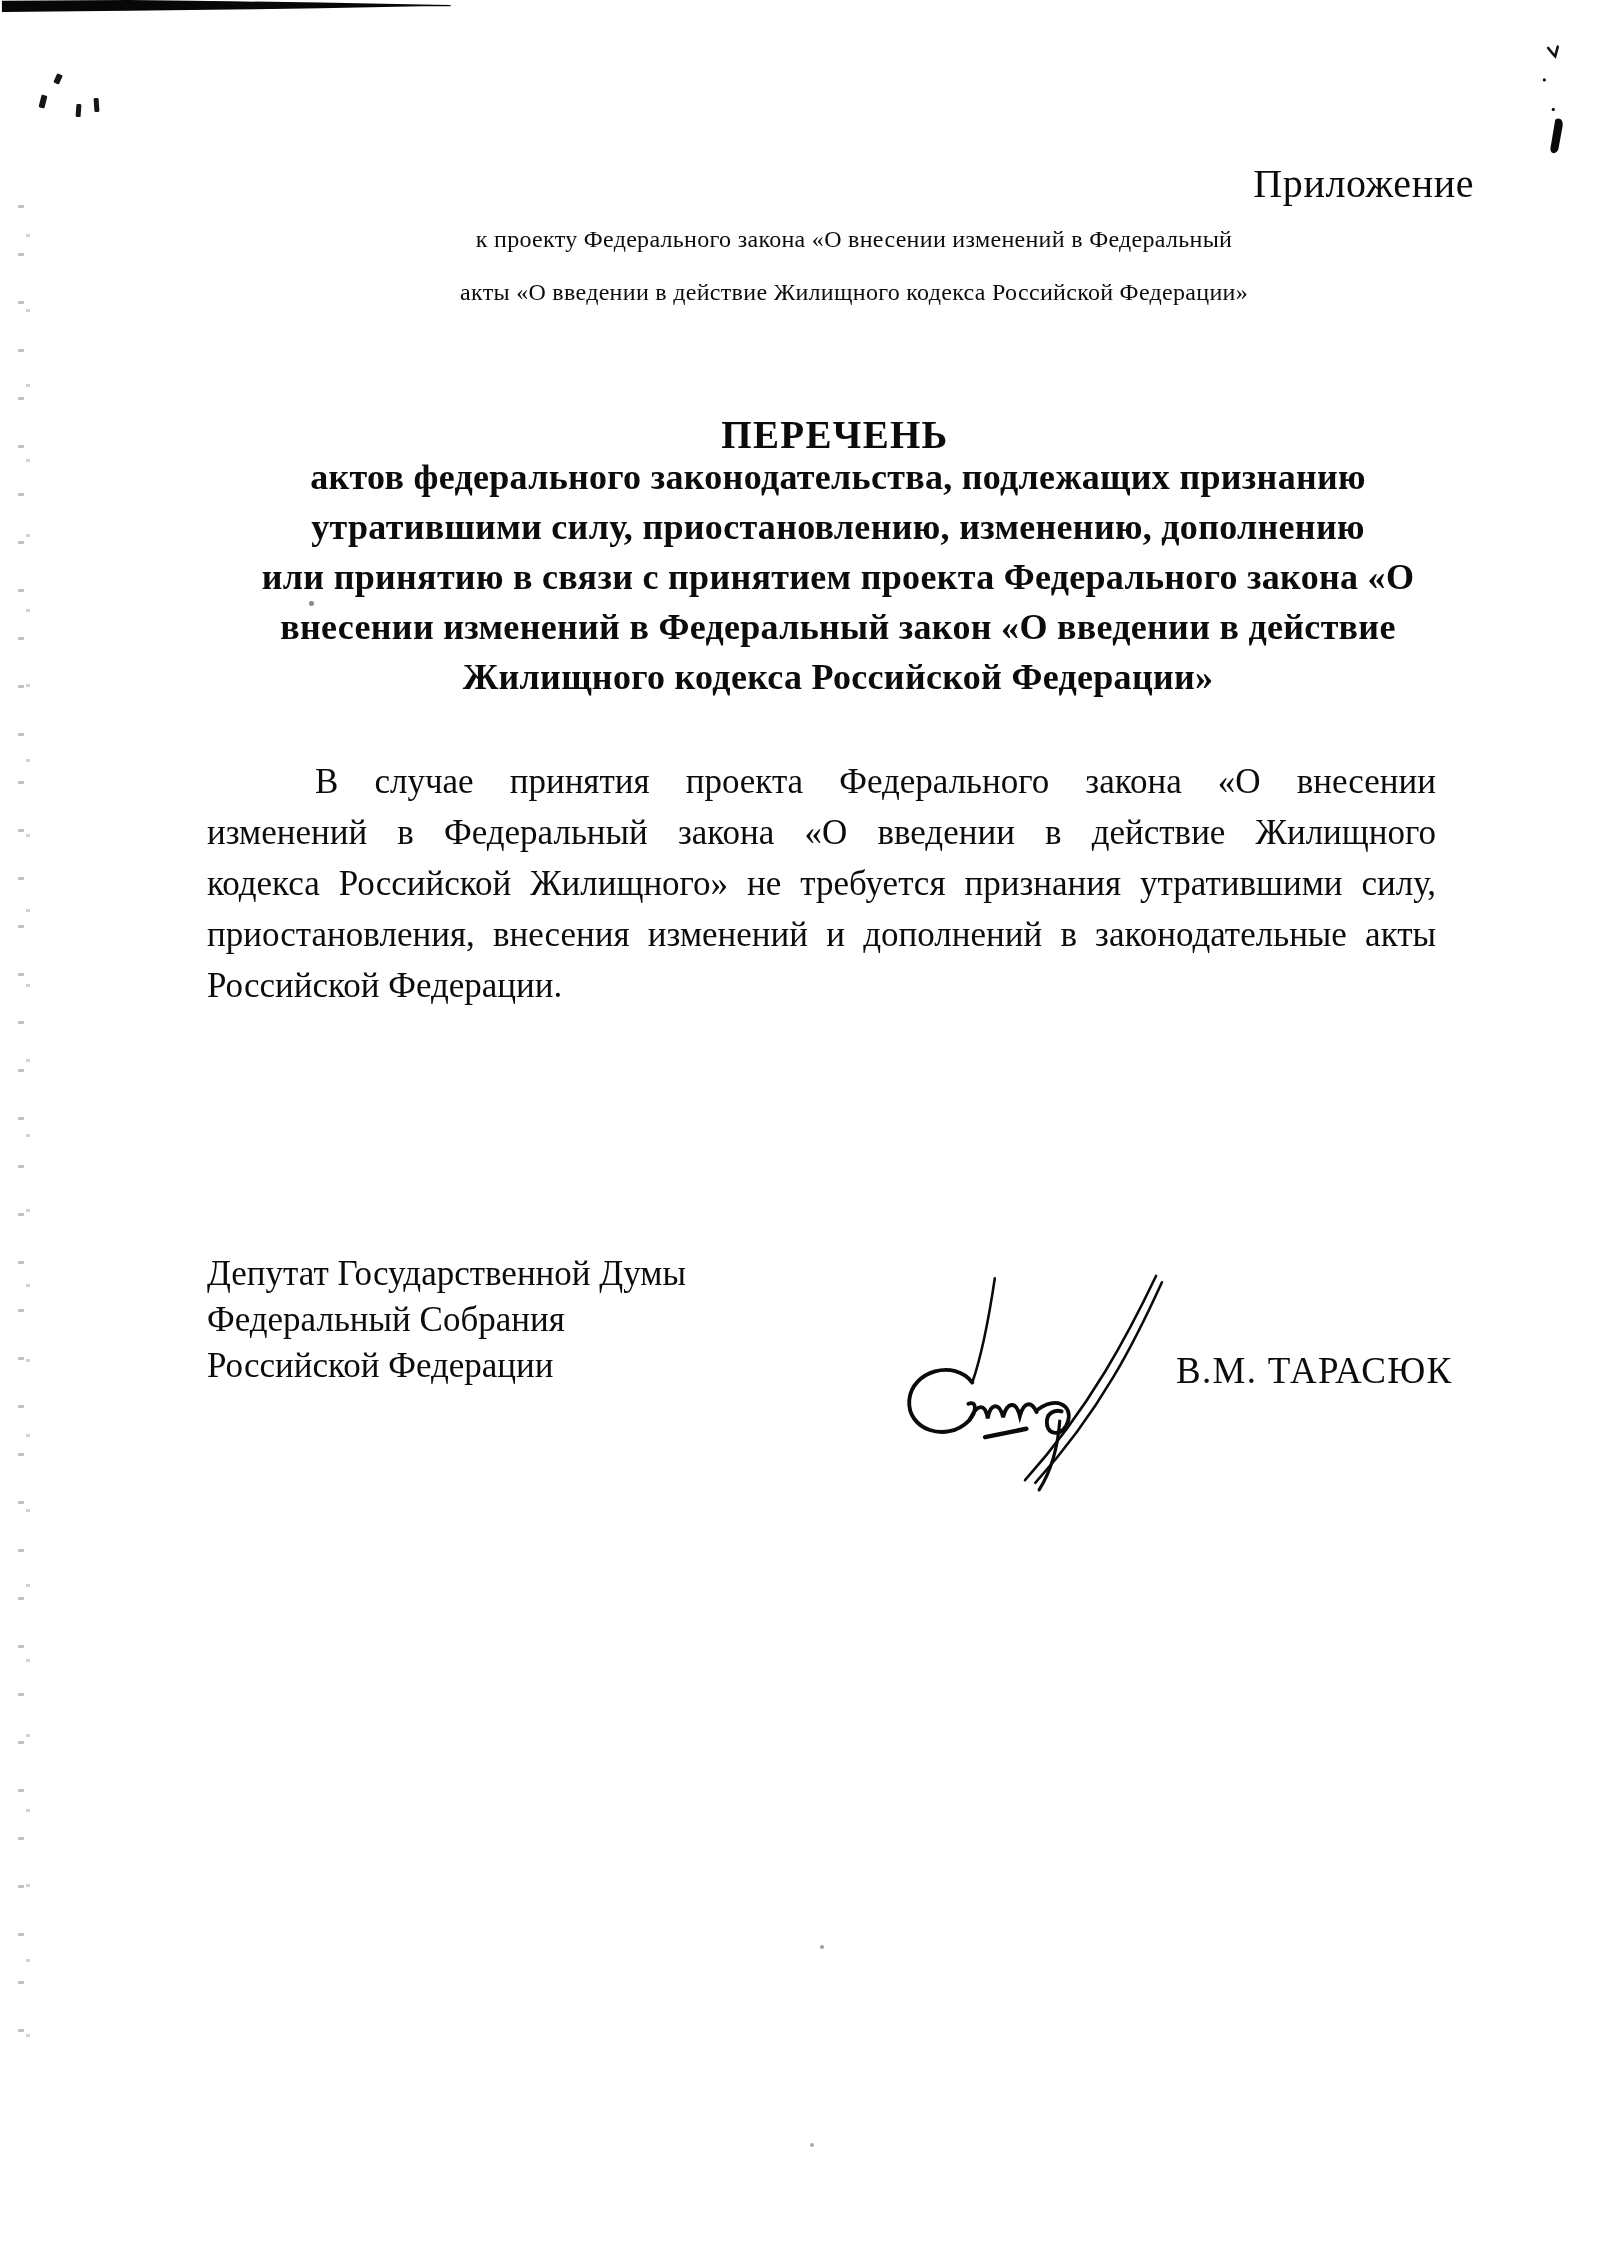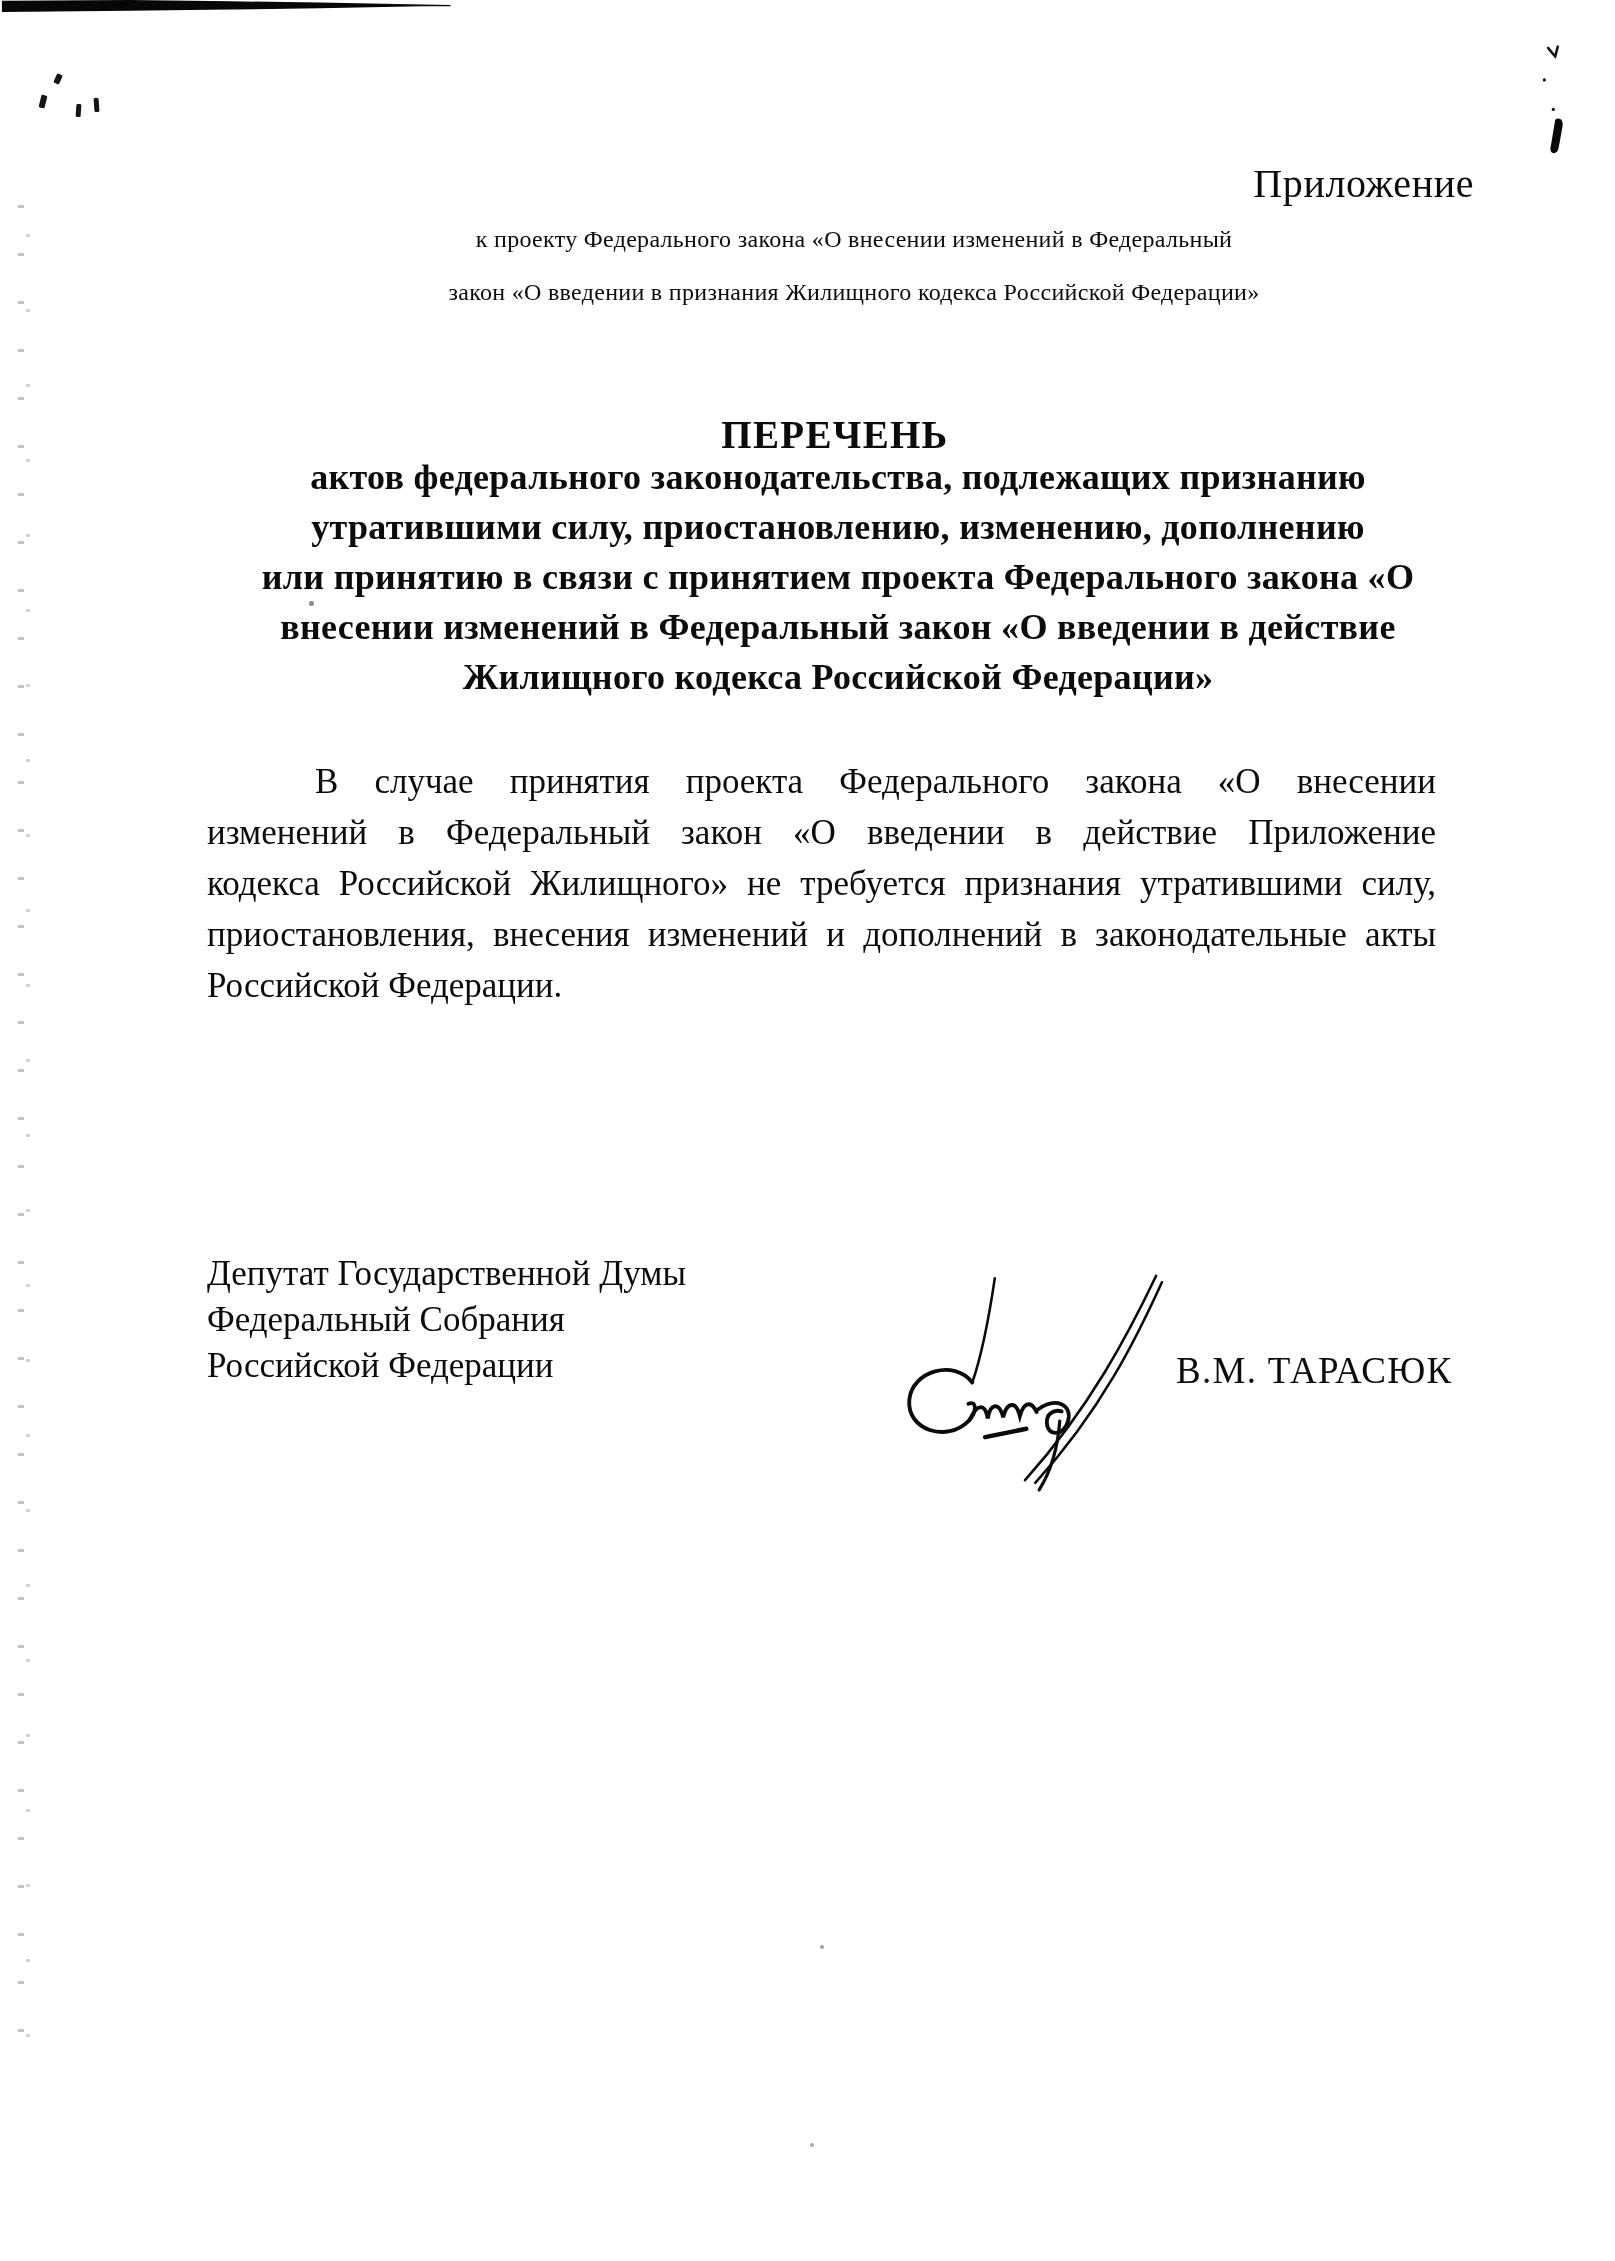--- a/index.html
+++ b/index.html
@@ -88,36 +88,36 @@
   <div class="abs margin-noise2"></div>
 
   <div class="abs speck" style="left:309px;top:601px;width:4.5px;height:4.5px;opacity:.55;"></div>
   <div class="abs speck" style="left:820px;top:1945px;width:3.9px;height:3.9px;opacity:.45;"></div>
   <div class="abs speck" style="left:810px;top:2143px;width:3.9px;height:3.9px;opacity:.4;"></div>
 
   <div class="abs appendix-label">Приложение</div>
 
   <div class="abs appendix-ref">
     <div>к проекту Федерального закона «О внесении изменений в Федеральный</div>
-    <div>закон «О введении в признания Жилищного кодекса Российской Федерации»</div>
+    <div>акты «О введении в действие Жилищного кодекса Российской Федерации»</div>
   </div>
 
   <div class="abs doc-title">ПЕРЕЧЕНЬ</div>
 
   <div class="abs doc-subtitle">
     <div>актов федерального законодательства, подлежащих признанию</div>
     <div>утратившими силу, приостановлению, изменению, дополнению</div>
     <div>или принятию в связи с принятием проекта Федерального закона «О</div>
     <div>внесении изменений в Федеральный закон «О введении в действие</div>
     <div>Жилищного кодекса Российской Федерации»</div>
   </div>
 
   <div class="abs body-par">
     <div class="jline first">В случае принятия проекта Федерального закона «О внесении</div>
-    <div class="jline">изменений в Федеральный закон «О введении в действие Приложение</div>
+    <div class="jline">изменений в Федеральный закона «О введении в действие Жилищного</div>
     <div class="jline">кодекса Российской Жилищного» не требуется признания утратившими силу,</div>
     <div class="jline">приостановления, внесения изменений и дополнений в законодательные акты</div>
     <div class="jline last">Российской Федерации.</div>
   </div>
 
   <div class="abs sig-position">
     <div>Депутат Государственной Думы</div>
     <div>Федеральный Собрания</div>
     <div>Российской Федерации</div>
   </div>

